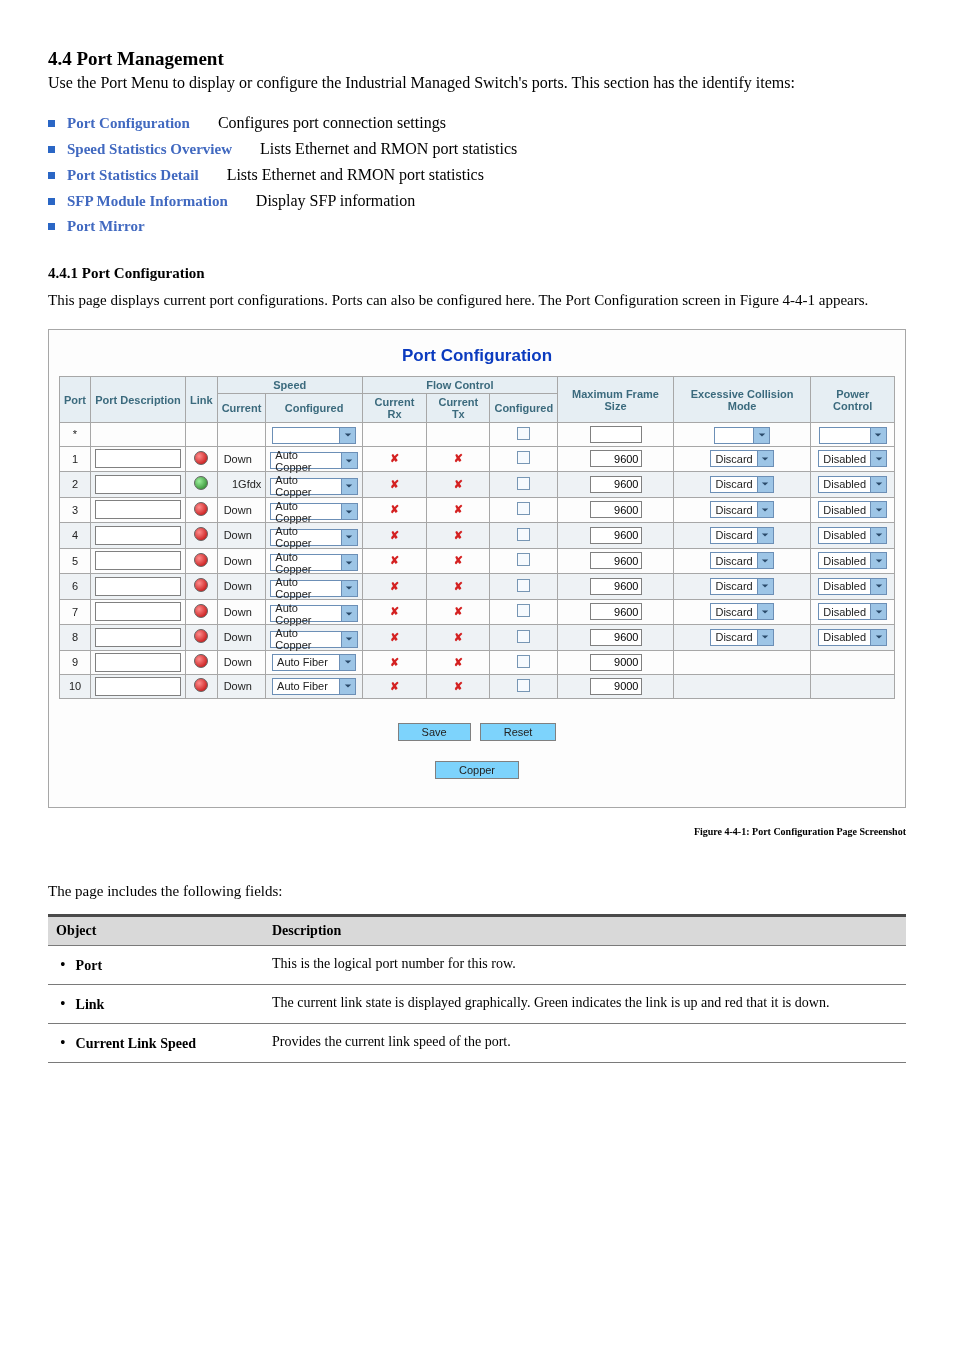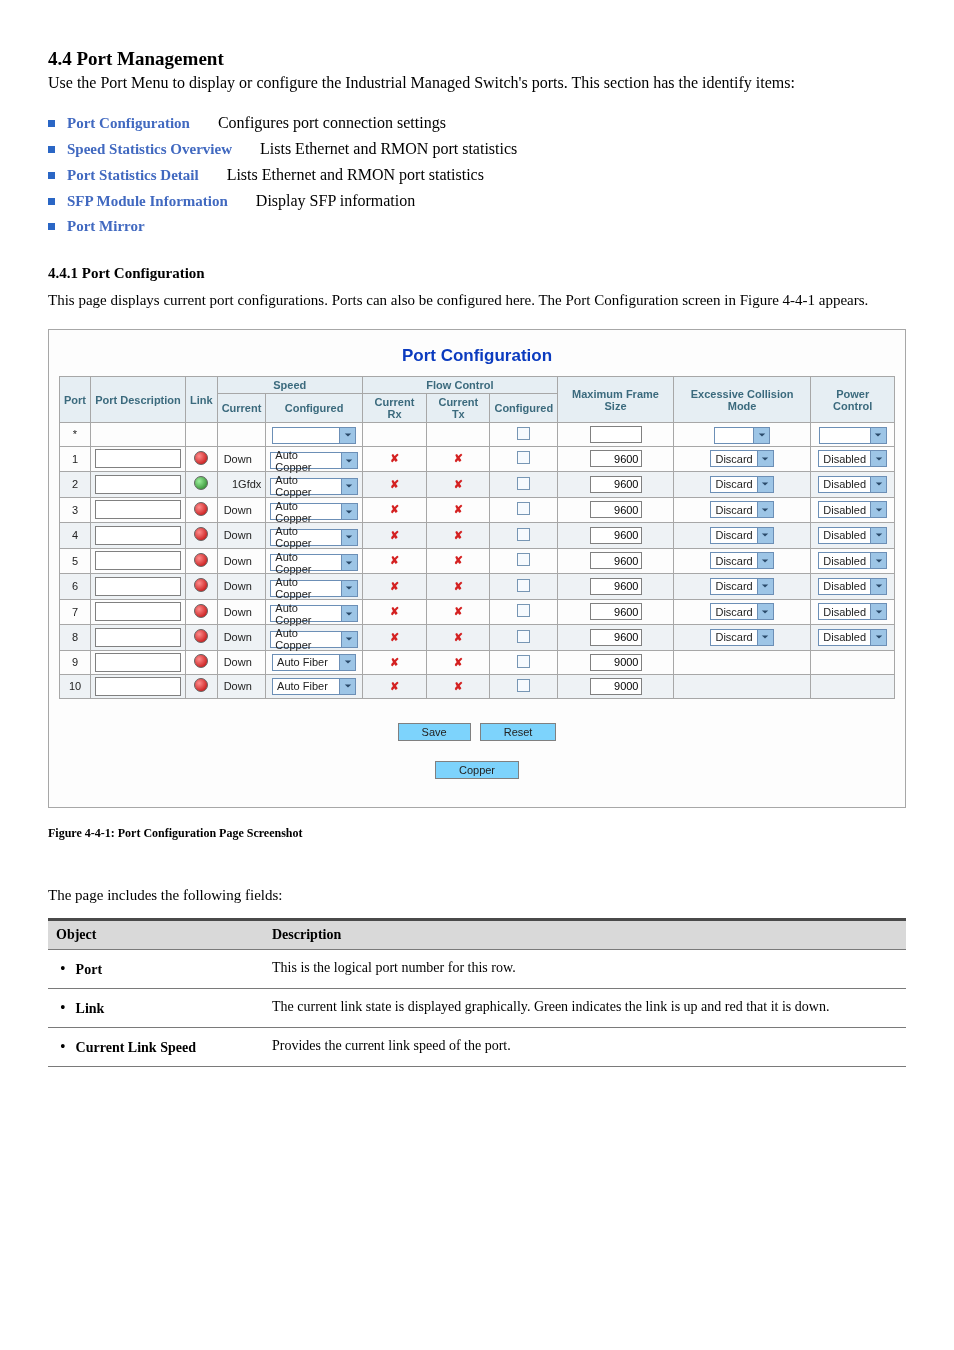--- a/index.html
+++ b/index.html
@@ -35,21 +35,21 @@
   .x{color:var(--red);font-weight:700;font-family:Arial}
   .cb{width:11px;height:11px;border:1px solid #7796b4;display:inline-block;background:#f6fafe}
   .size-in{width:46px;text-align:right;border:1px solid #808080;padding:0 2px;height:15px;font-size:11px;font-family:Arial}
   .desc-in{width:80px;border:1px solid #808080;height:15px;font-size:11px}
   .sel{display:inline-flex;align-items:stretch;height:17px}
   .sel .sel-v{border:1px solid var(--sel-border);border-right:none;background:#fff;padding:0 4px;display:flex;align-items:center;font-size:11px;min-width:52px;text-align:left;justify-content:flex-start}
   .sel .sel-b{width:15px;border:1px solid var(--sel-border);background:var(--blue-btn);display:flex;align-items:center;justify-content:center}
   .sel .sel-b svg{width:8px;height:8px}
   .btnrow{text-align:center;margin-top:14px}
   .btn{display:inline-block;border:1px solid #808080;background:#7dd3fc;padding:2px 23px;font-size:11px;font-family:Arial;margin:10px 3px}
-  .caption{text-align:left;font-weight:700;font-size:12px;margin:18px 0 10px}
+  .caption{text-align:right;font-weight:700;font-size:10px;margin:18px 0 10px}
   .intro{font-size:15px;margin:10px 0 14px}
   table.obj{border-collapse:collapse;width:100%;font-size:14px}
   table.obj th{background:#d9d9d9;text-align:left;font-weight:700;padding:6px 8px;border-top:3px solid #4a4a4a;border-bottom:1px solid #7a7a7a}
   table.obj td{border-bottom:1px solid #7a7a7a;padding:10px 8px;vertical-align:top}
   table.obj td.obj-cell{width:200px;white-space:nowrap}
   table.obj td.obj-cell .dot{font-size:16px;margin:0 10px 0 4px}
   table.obj td.obj-cell .ob{font-weight:700}
   .spacer{height:26px}
 </style>
 </head>

